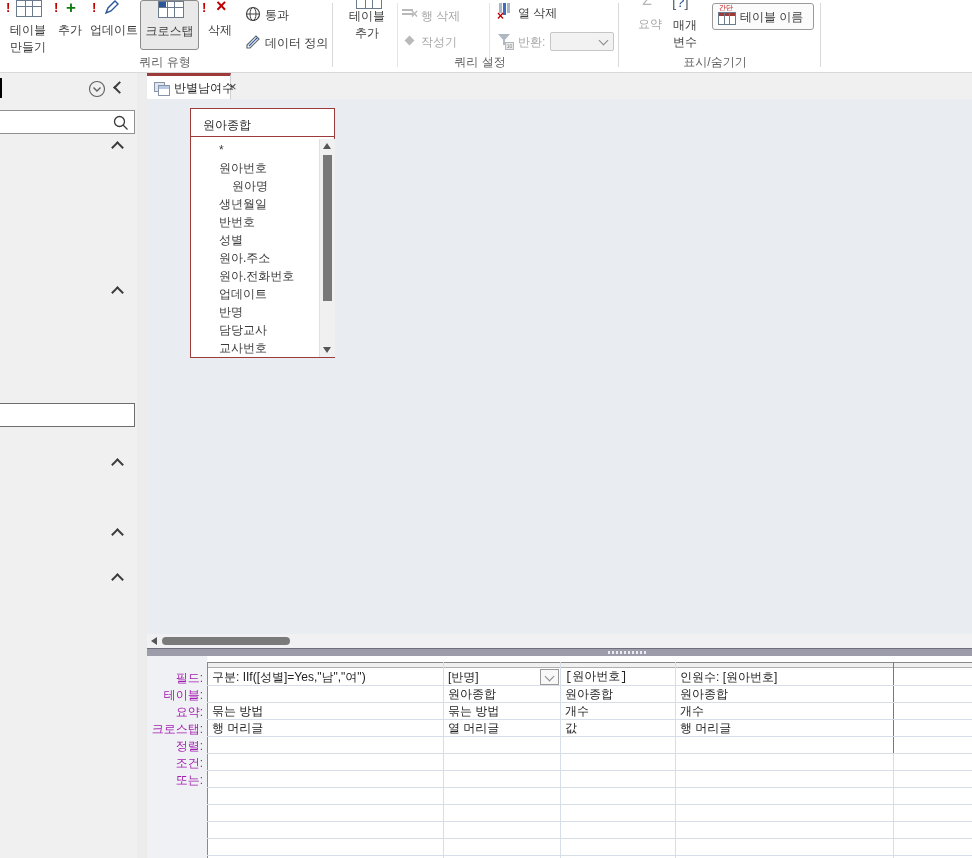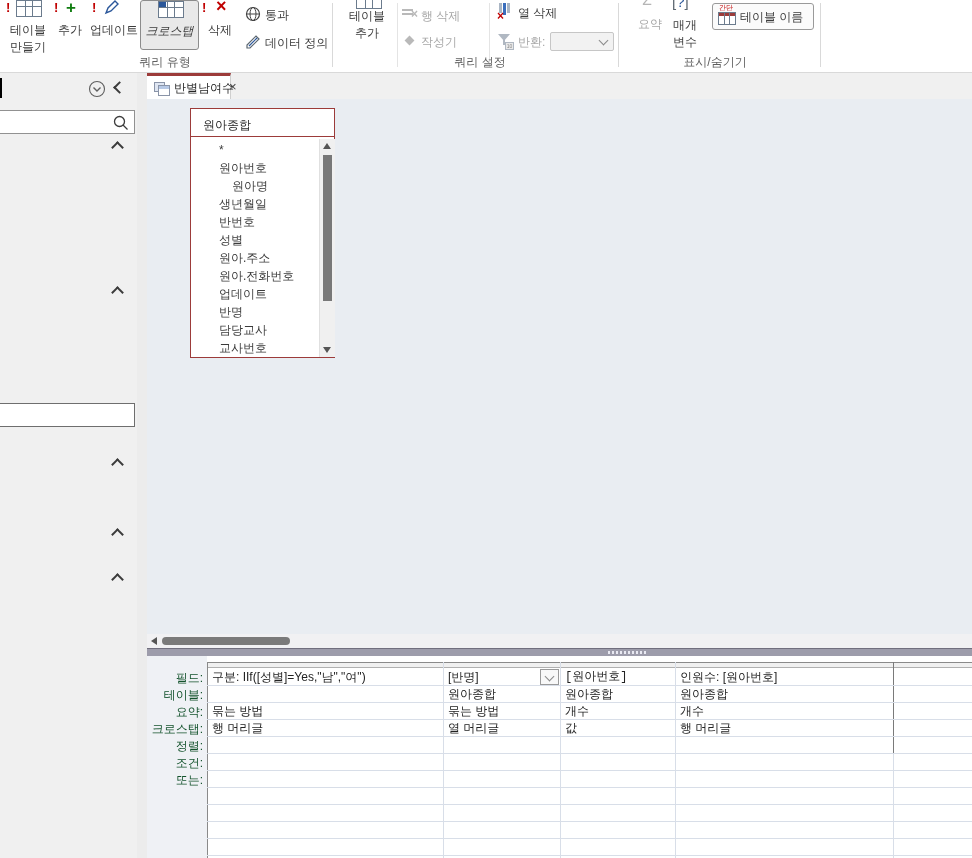--- a/index.html
+++ b/index.html
@@ -40,21 +40,21 @@
   .fl-item{left:28px;width:88px;height:18px;line-height:18px;color:#3b3b3b;}
   .sb-track{background:#f0f0f0;border-left:1px solid #e0e0e0;}
   .sb-thumb{background:#787878;}
   
   .hscroll{left:147px;top:634px;width:825px;height:14px;background:#f1f1f3;}
   .splitter{left:147px;top:648px;width:825px;height:8px;background:#9d9cab;border-top:1px solid #716f7e;}
   .split-dots{background:repeating-linear-gradient(90deg,#e9e9f2 0 2px,rgba(0,0,0,0) 2px 4px);height:3px;}
   
   .lower{left:147px;top:656px;width:825px;height:202px;background:#fff;}
   .gutter{left:147px;top:656px;width:60px;height:202px;background:#eff1f5;}
-  .rowlab{left:147px;width:56px;text-align:right;color:#14532d;height:17px;line-height:17px;}
+  .rowlab{left:147px;width:56px;text-align:right;color:#a21caf;height:17px;line-height:17px;}
   .hdrstrip{left:207px;top:662px;width:765px;height:6px;background:#f0f0f0;border-top:1px solid #8a8a8a;border-bottom:1px solid #b0b0b0;box-sizing:border-box;}
   .gv{width:1px;background:#d8dee8;top:662px;height:196px;}
   .gh{left:207px;width:765px;height:1px;background:#d8dee8;}
   .cell-text{height:17px;line-height:17px;color:#222;}
   .gridcombo{border:1px solid #9a9a9a;background:#f8f8f8;}
 </style>
 </head>
 <body>
 
 <div id="app">
@@ -86,21 +86,21 @@
     </div>
     <div class="abs rb-label" style="left:88px;top:22px;width:52px;">
       <div>업데이트</div>
     </div>
 
     <div class="abs sel-box" style="left:140px;top:0;width:57px;height:48px;">
       <div class="abs" style="left:17px;top:0;width:24px;height:16px;">
         <div class="tblicon abs" style="left:0;top:0;width:24px;height:15px;"></div>
         <div class="abs" style="left:1px;top:1px;width:7px;height:5px;background:#2b579a;"></div>
       </div>
-      <div class="abs rb-label" style="left:0;top:22px;width:57px;font-style:italic;">크로스탭</div>
+      <div class="abs rb-label" style="left:0;top:22px;width:57px;">크로스탭</div>
     </div>
 
     <div class="abs" style="left:202px;top:0;width:38px;height:18px;">
       <span class="exc abs" style="left:0;top:2px;">!</span>
       <span class="abs" style="left:14px;top:-4px;color:#c00000;font-weight:bold;font-size:18px;">×</span>
     </div>
     <div class="abs rb-label" style="left:198px;top:22px;width:44px;">
       <div>삭제</div>
     </div>
 

